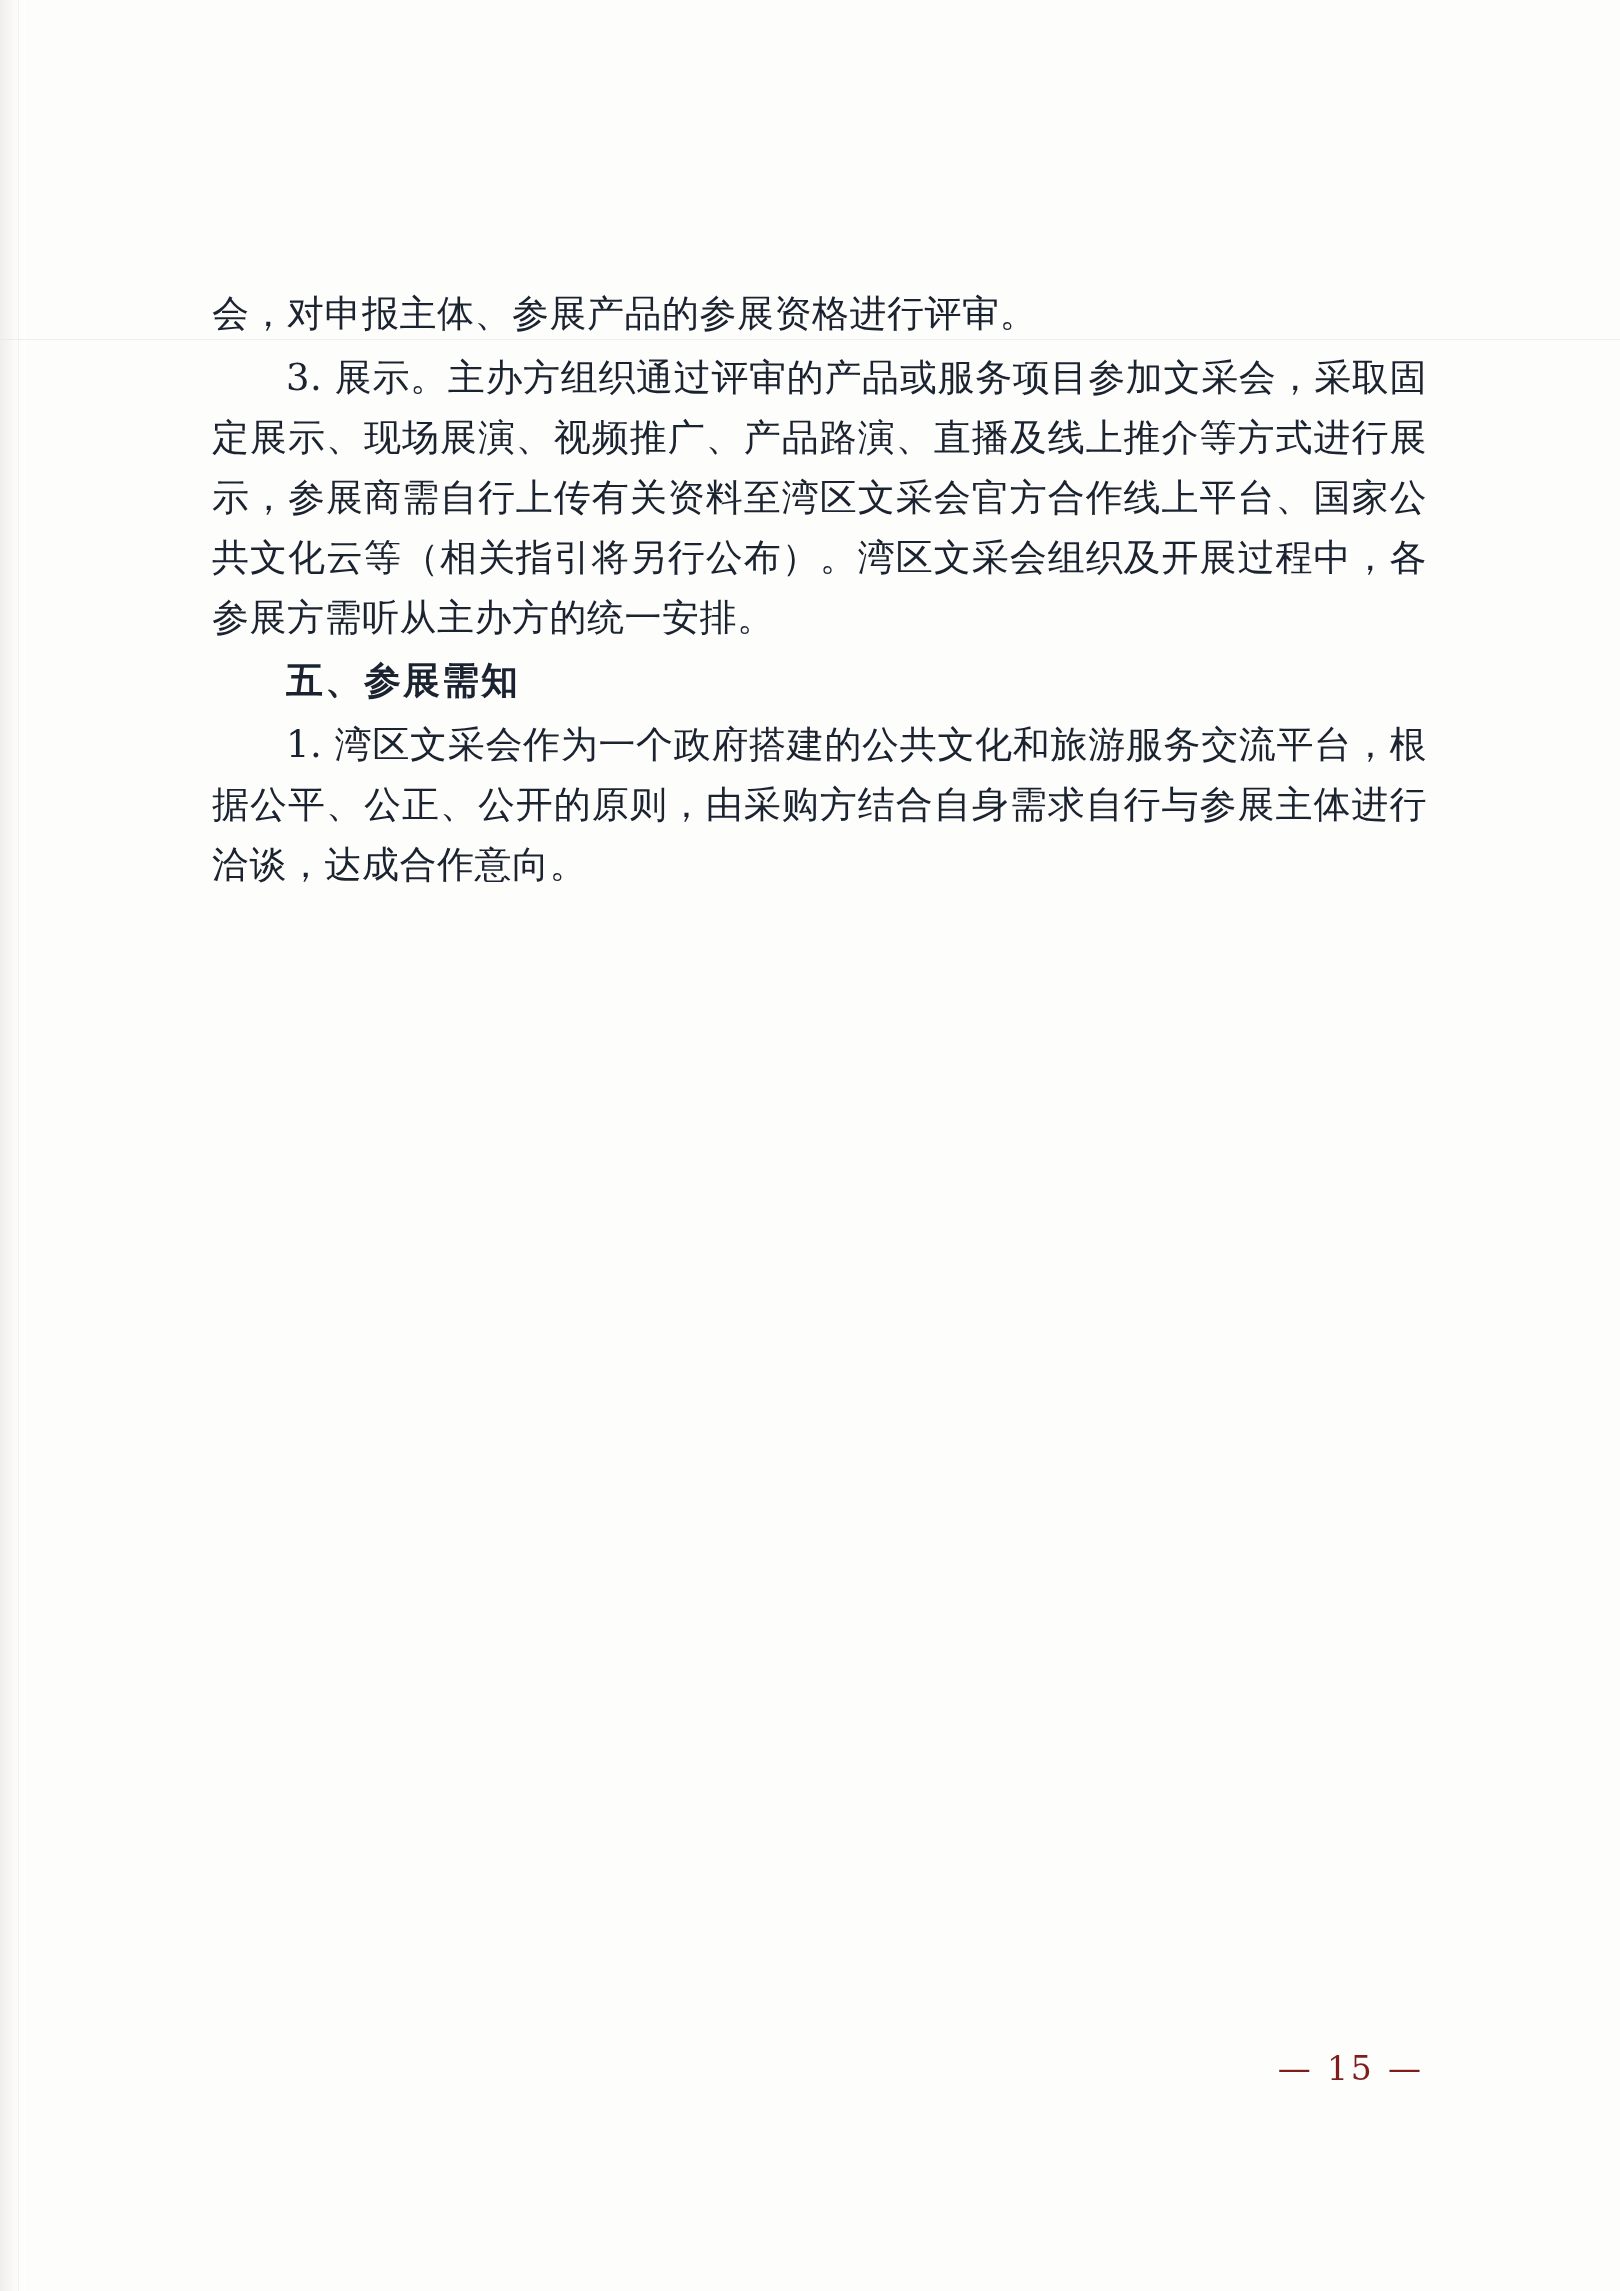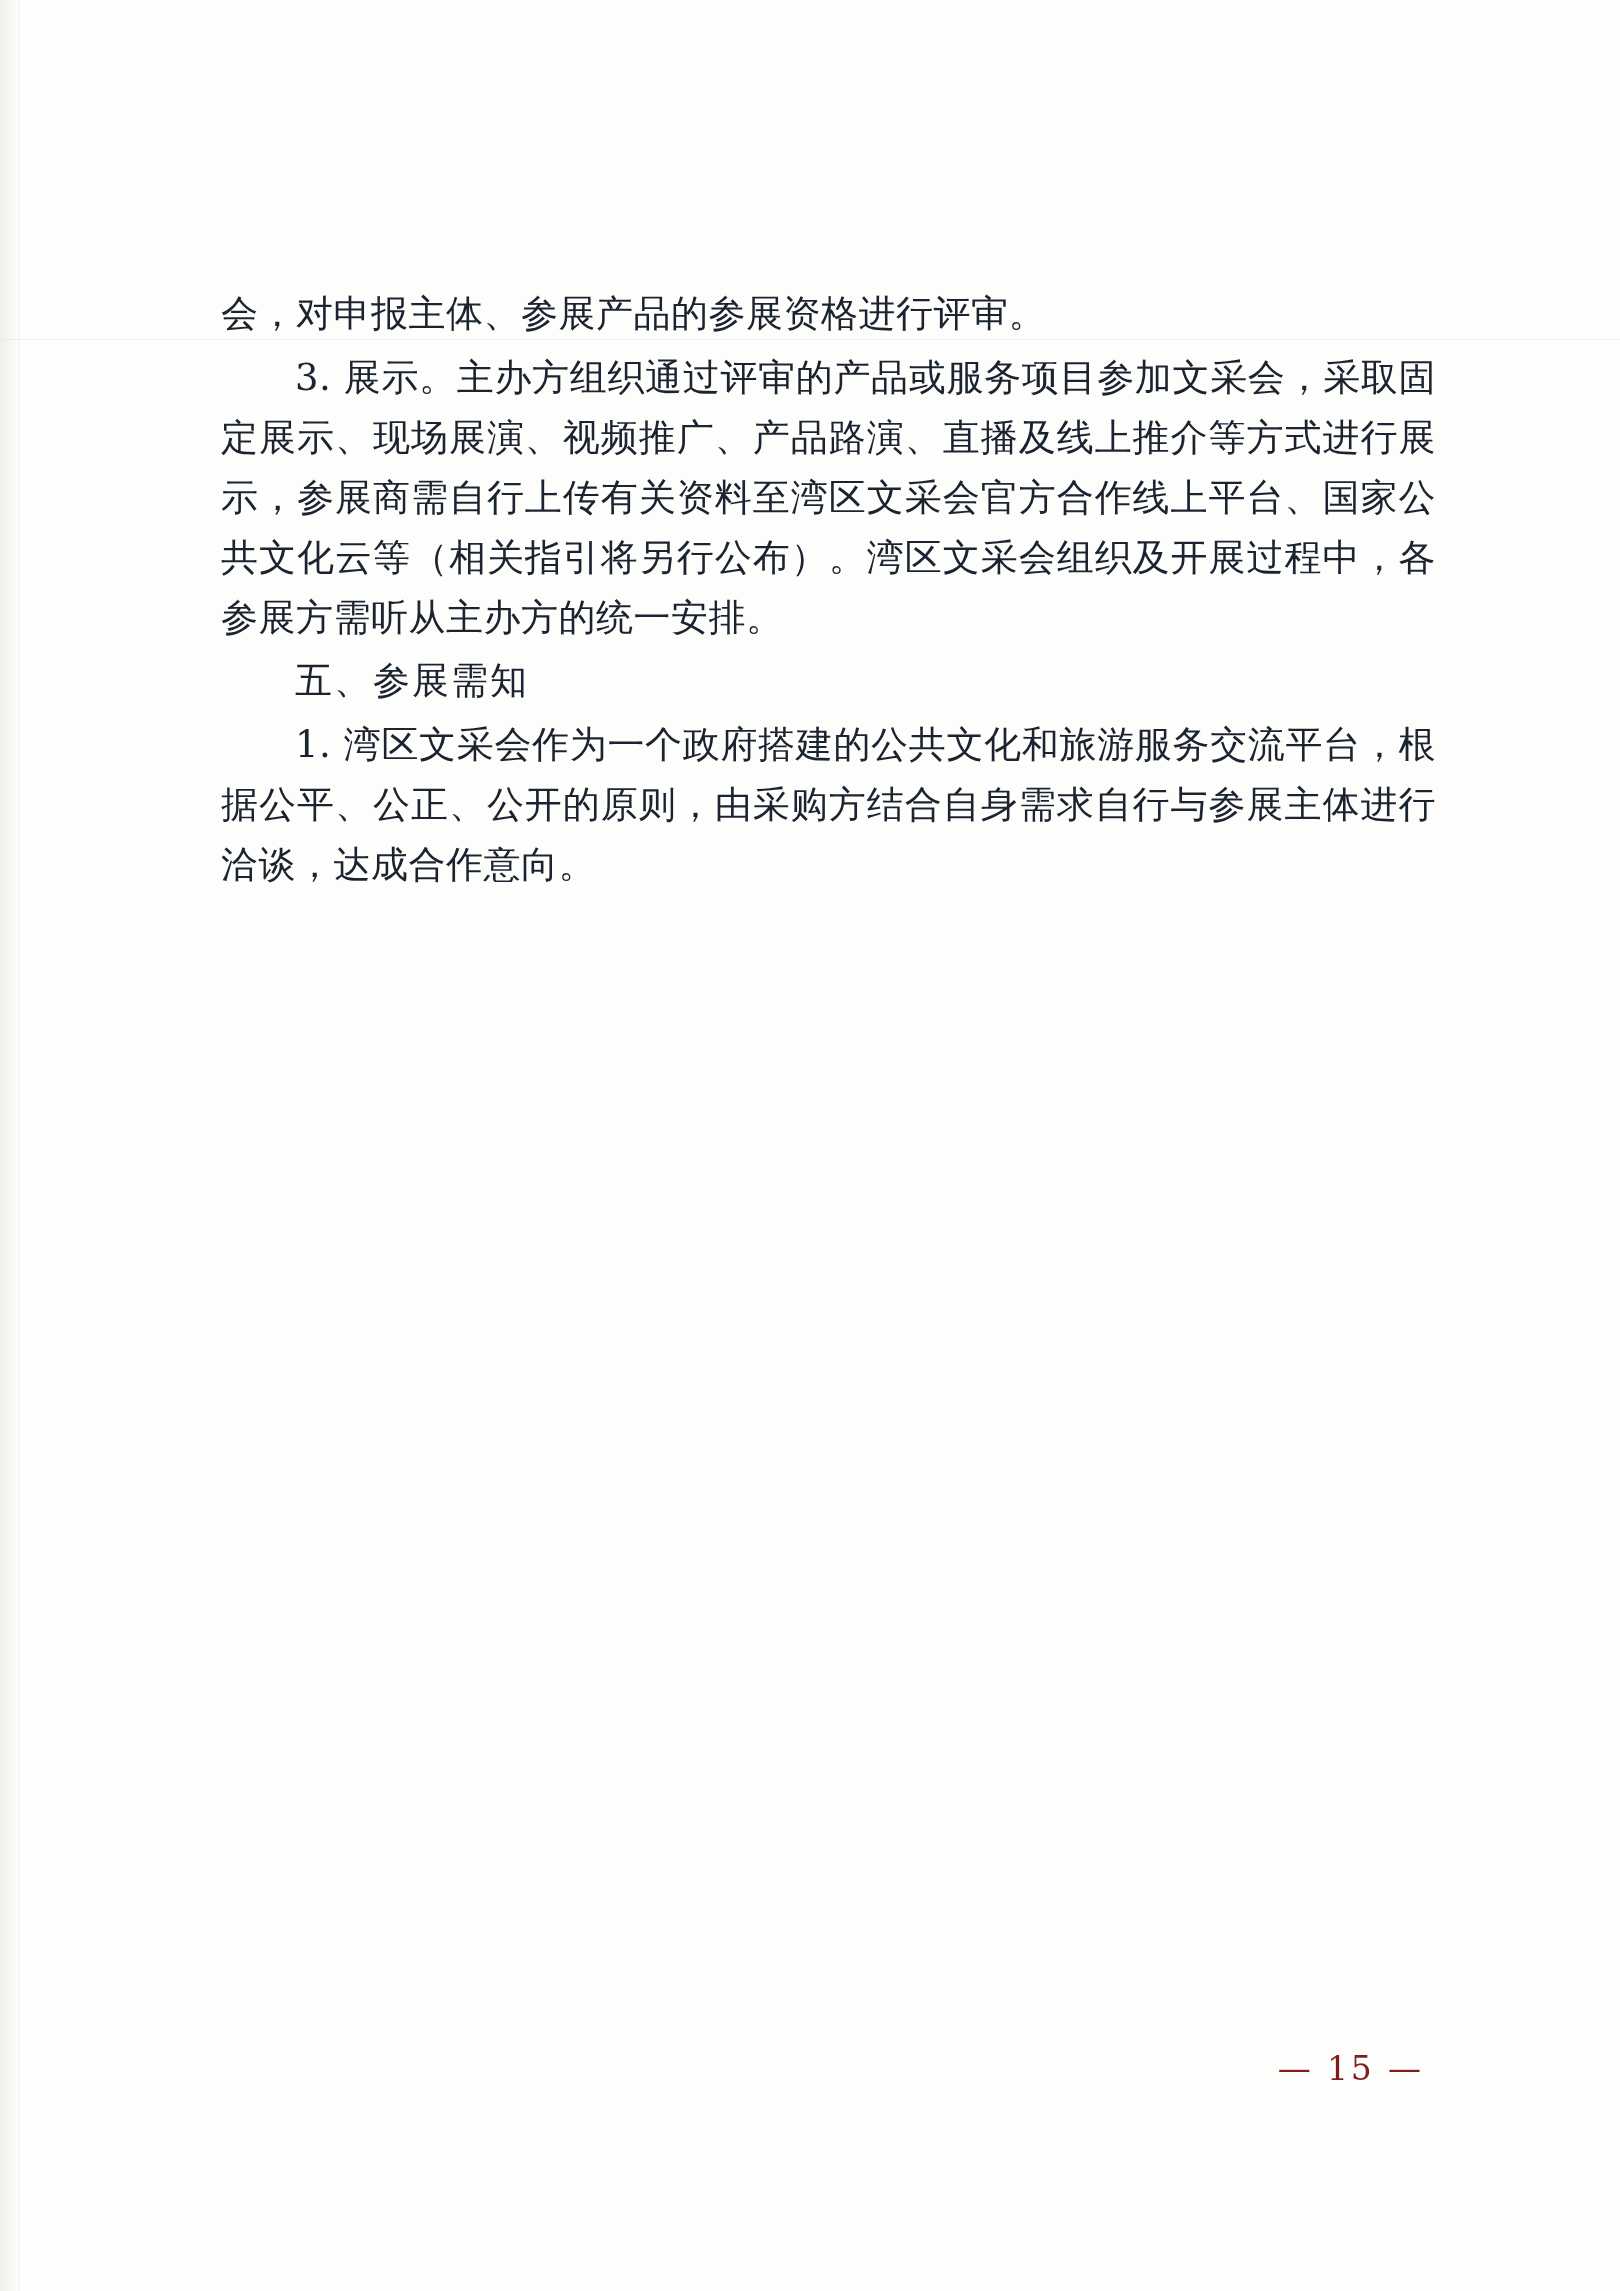--- a/index.html
+++ b/index.html
@@ -35,42 +35,42 @@
   }
   .scan-line-v {
     position: absolute;
     top: 0; bottom: 0;
     width: 1px;
     background: #ecedef;
     opacity: 0.7;
   }
   .content {
     position: absolute;
-    left: 221px;
+    left: 212px;
     top: 284px;
     width: 1215px;
   }
   p {
     margin: 0 0 3.9px 0;
     font-size: 37px;
     line-height: 1.62;
     color: #1b2330;
     letter-spacing: 0.5px;
     text-align: justify;
     text-justify: inter-ideograph;
     font-family: "DejaVu Serif", "Liberation Serif", serif;
   }
   .indent {
     text-indent: 74px;
   }
   .bold-lead {
     font-weight: normal;
   }
   .heading {
-    font-weight: normal;
+    font-weight: bold;
     text-indent: 74px;
     letter-spacing: 2px;
   }
   .page-number {
     position: absolute;
     right: 196px;
     top: 2049px;
     font-size: 33px;
     color: #7f1d1d;
     letter-spacing: 2.9px;

